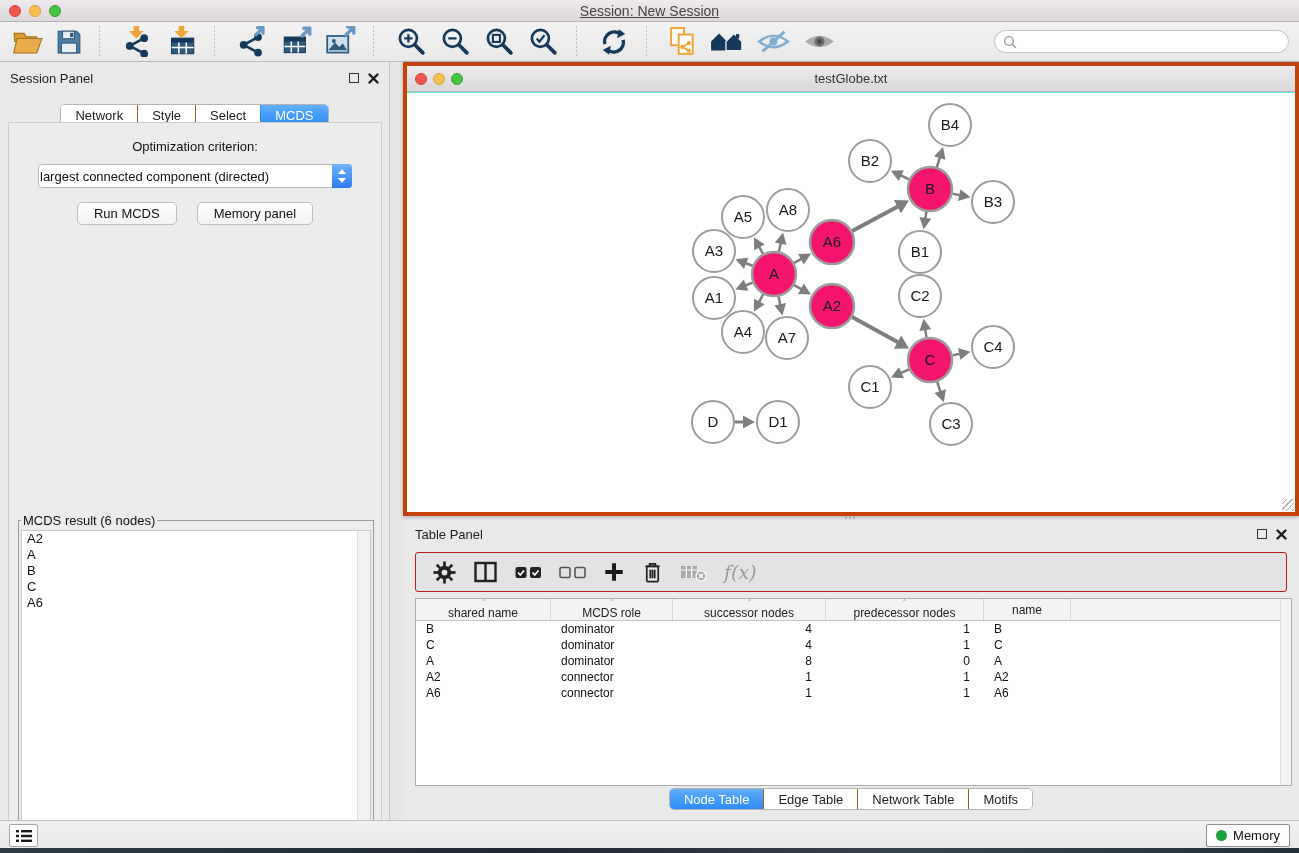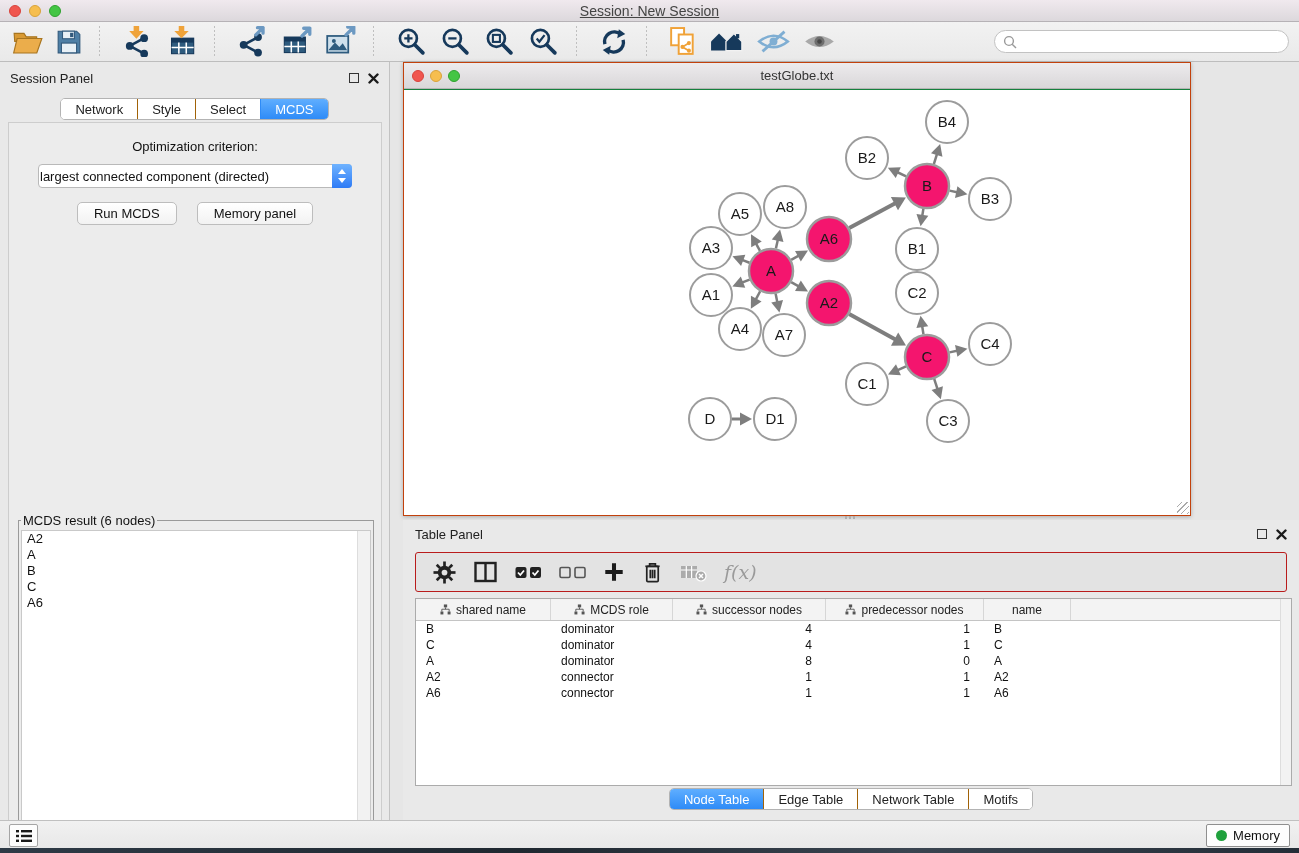--- a/index.html
+++ b/index.html
@@ -33,21 +33,21 @@
     background:#E9E9E9;border-right:1px solid #C2C2C2;}
   .cp-header{height:32px;display:flex;align-items:center;padding:0 10px;}
   .cp-header .cp-title{font-size:13px;color:#222;}
   .panel-icons{margin-left:auto;display:flex;gap:9px;align-items:center;}
   .float-icon{width:10px;height:10px;border:1.6px solid #333;background:transparent;}
   .seg{display:flex;border:1px solid #B3B3B3;border-radius:5px;overflow:hidden;background:#fff;height:22px;}
   .seg .seg-item{padding:0 14px;font-size:13px;color:#222;display:flex;align-items:center;
     border-left:1px solid #a16207;background:#fff;cursor:default;}
   .seg .seg-item:first-child{border-left:none;}
   .seg .seg-item.active{background:linear-gradient(#5FAEFF,#2E8BF7);color:#fff;border-left-color:#2E8BF7;}
-  .cp-tabs-row{display:flex;justify-content:center;margin-top:4px;}
+  .cp-tabs-row{display:flex;justify-content:center;margin-top:10px;}
   .cp-body{position:absolute;left:8px;top:60px;width:374px;height:746px;border:1px solid #CDCDCD;
     background:#ECECEC;height:748px;}
   .opt-label{text-align:center;font-size:13px;color:#111;margin-top:16px;}
   .dropdown{margin:10px auto 0;width:314px;height:24px;background:#fff;border:1px solid #B9B9B9;
     border-radius:4px;display:flex;align-items:center;position:relative;}
   .dropdown .dd-text{flex:1;font-size:13px;color:#111;padding-left:1px;white-space:nowrap;}
   .dd-stepper{width:20px;height:24px;margin-right:-1px;border-radius:0 4px 4px 0;
     background:linear-gradient(#6FB3FF,#2E7BF6);display:flex;flex-direction:column;
     align-items:center;justify-content:center;gap:2px;}
   .btn-row{display:flex;justify-content:center;gap:20px;margin-top:14px;}
@@ -56,22 +56,22 @@
     display:flex;align-items:center;cursor:default;}
   fieldset.result{position:absolute;left:9px;top:390px;width:356px;height:340px;
     border:1px solid #9A9A9A;background:#ECECEC;margin:0;padding:0;}
   fieldset.result legend{font-size:13px;color:#111;margin-left:2px;padding:0 2px;}
   .result-list{position:absolute;left:2px;top:2px;right:2px;bottom:2px;background:#fff;
     border:1px solid #C9C9C9;overflow:hidden;}
   .result-scroll{position:absolute;right:0;top:0;width:13px;bottom:0;background:#F2F2F2;border-left:1px solid #DDD;}
   .result-item{font-size:13px;color:#111;padding:0 0 0 5px;line-height:16px;}
 
   
-  .net-window{position:absolute;left:403px;top:62px;width:788px;height:454px;
-    background:#15803d;border:1px solid #c2410c;box-shadow:0 1px 4px rgba(0,0,0,.25);}
+  .net-window{position:absolute;left:403px;top:62px;width:896px;height:454px;
+    background:#5eead4;border:4px solid #c2410c;box-shadow:0 1px 4px rgba(0,0,0,.25);}
   .net-titlebar{height:26px;background:linear-gradient(#EDEBED,#D9D7D9);
     border-bottom:1px solid #B5B5B5;display:flex;align-items:center;justify-content:center;position:relative;}
   .net-titlebar .title{font-size:13px;color:#333;}
   .net-lights{position:absolute;left:8px;top:7px;display:flex;gap:6px;}
   .net-canvas{position:absolute;left:0;top:27px;right:0;bottom:0;background:#fff;overflow:hidden;}
   .resize-grip{position:absolute;right:1px;bottom:1px;width:12px;height:12px;
     background:repeating-linear-gradient(135deg,transparent 0 3px,#AAA 3px 4px);}
 
   
   .grip-h{position:absolute;width:10px;height:3px;
@@ -82,21 +82,21 @@
   .tp-header{height:28px;display:flex;align-items:center;padding:0 12px;}
   .tp-header .tp-title{font-size:13px;color:#222;}
   .tp-toolbar{position:absolute;left:12px;top:32px;width:872px;height:40px;background:#E3E3E3;
     border:1px solid #b91c1c;border-radius:3px;display:flex;align-items:center;}
   .tp-icon{margin-left:17px;display:flex;align-items:center;cursor:default;}
   .fx-label{font-family:"DejaVu Serif",serif;font-style:italic;font-size:19px;color:#9A9A9A;margin-left:17px;}
   .tp-table{position:absolute;left:12px;top:78px;width:877px;height:188px;background:#fff;
     border:1px solid #ABABAB;overflow:hidden;}
   .tbl-header{display:flex;height:22px;border-bottom:1px solid #C4C4C4;background:#F3F3F3;}
   .tbl-hcell{display:flex;align-items:center;justify-content:center;gap:5px;font-size:12px;color:#222;
-    border-right:1px solid #D6D6D6;height:100%;}
+    border-right:1px solid #D6D6D6;height:100%;flex-direction:column;}
   .tbl-row{display:flex;height:16px;align-items:center;}
   .tbl-cell{font-size:12px;color:#111;white-space:nowrap;overflow:hidden;}
   .tbl-scroll{position:absolute;right:0;top:0;width:11px;bottom:0;background:#F2F2F2;border-left:1px solid #DDD;}
   .tp-tabs-row{position:absolute;left:0;top:268px;width:896px;display:flex;justify-content:center;}
 
   
   .statusbar{position:absolute;left:0;top:820px;width:1299px;height:28px;
     background:linear-gradient(#F1F1F1,#E8E8E8);border-top:1px solid #C0C0C0;}
   .list-btn{position:absolute;left:9px;top:3px;width:29px;height:23px;border:1px solid #A5A5A5;
     border-radius:2px;background:#FDFDFD;display:flex;align-items:center;justify-content:center;cursor:default;}

